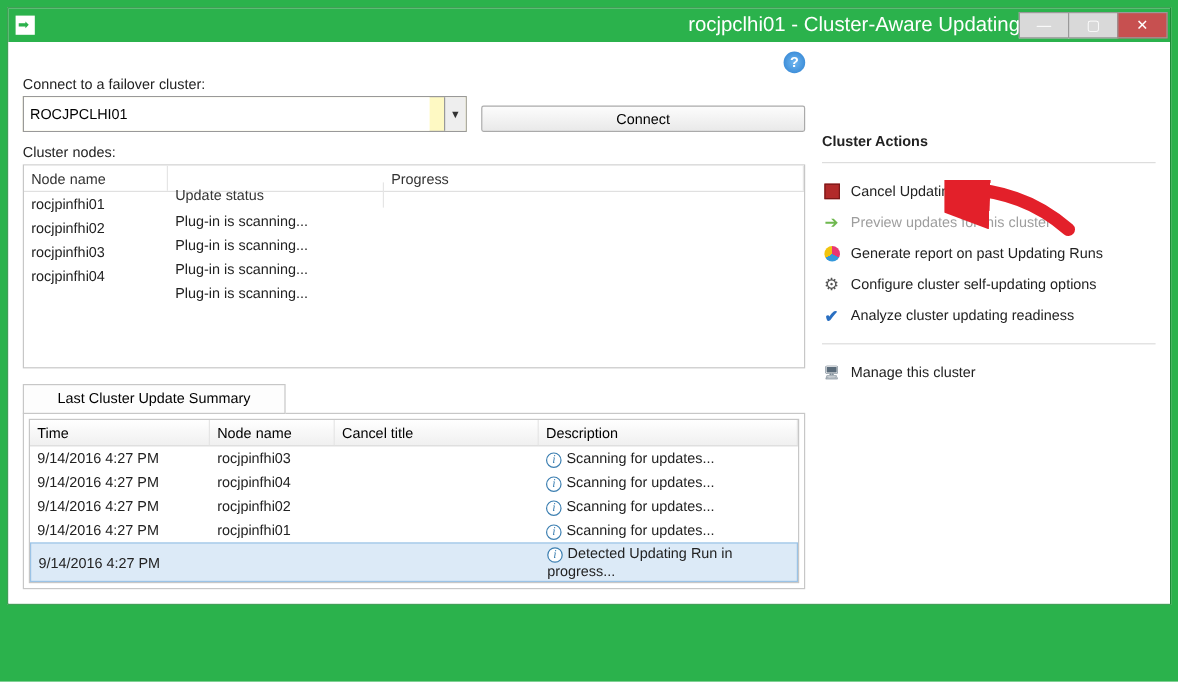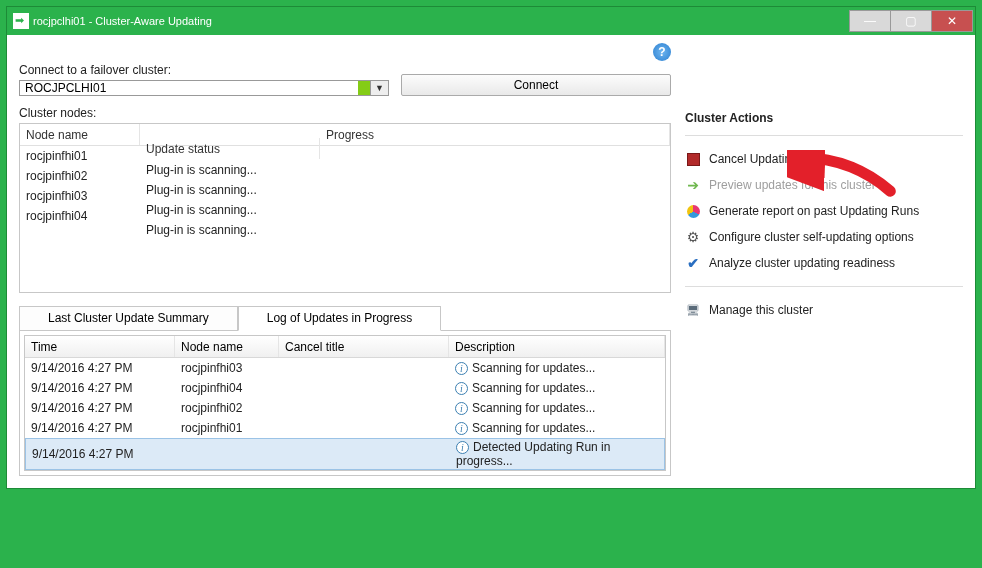--- a/index.html
+++ b/index.html
@@ -1,31 +1,31 @@
 <!DOCTYPE html>
 <html><head>
 <meta charset="utf-8">
 <style>
   * { box-sizing: border-box; margin: 0; padding: 0; font-family: "Segoe UI", Tahoma, sans-serif; font-size: 12px; }
   body { background: #2bb24c; padding: 6px; }
   .window { background: #fff; border: 1px solid #1d8b37; }
   .titlebar { background: #2bb24c; height: 28px; display: flex; align-items: center; padding: 0 2px 0 6px; color: #fff; }
-  .titlebar .title { flex: 1; text-align: left; font-size: 11px; color: #fff; }
+  .titlebar .title { flex: 1; text-align: right; font-size: 17px; color: #fff; }
   .titlebar .app-icon { width: 16px; height: 16px; background: #fff; display: inline-block; margin-right: 4px; position: relative; }
   .titlebar .app-icon::after { content: "➡"; color: #2bb24c; font-size: 11px; position: absolute; top: 1px; left: 2px; }
   .win-controls { display: flex; }
   .win-btn { width: 42px; height: 22px; background: #d9d9d9; border: 1px solid #999; display: flex; align-items: center; justify-content: center; margin-left: -1px; cursor: default; }
   .win-btn.close { background: #c75050; color: #fff; }
   .content { background: #fff; padding: 8px 12px 12px 12px; display: flex; gap: 14px; }
   .left-col { flex: 1; display: flex; flex-direction: column; }
   .right-col { width: 278px; }
   .label { font-size: 12px; color: #222; margin-bottom: 3px; }
   .connect-row { display: flex; gap: 12px; align-items: end; margin-bottom: 10px; }
   .connect-row .field { flex: 1; }
-  .combo { display: flex; border: 1px solid #999; height: 16px; background: #84cc16; gap: 12px; }
+  .combo { display: flex; border: 1px solid #999; height: 30px; background: #fef9c3; gap: 12px; }
   .combo input { flex: 1; border: none; padding: 0 5px; font-size: 12px; outline: none; }
   .combo .drop { width: 18px; border-left: 1px solid #999; background: #eee; display: flex; align-items: center; justify-content: center; font-size: 9px; color: #333; }
   .btn-connect { width: 270px; height: 22px; background: linear-gradient(#fcfcfc,#e9e9e9); border: 1px solid #aaa; border-radius: 2px; cursor: default; text-align: center; }
   .help-icon { width: 18px; height: 18px; border-radius: 50%; background: radial-gradient(#6fb6f0,#2b7fd0); display: inline-flex; align-items: center; justify-content: center; color: #fff; font-weight: bold; font-size: 12px; margin-left: auto; }
   .top-row { display: flex; align-items: center; }
   .nodes-box { border: 1px solid #c7c7c7; height: 170px; margin-bottom: 12px; }
   .grid-header { display: flex; background: #fff; border-bottom: 1px solid #e0e0e0; height: 22px; align-items: center; }
   .gh-cell { padding: 0 6px; border-right: 1px solid #e5e5e5; height: 100%; display: flex; align-items: center; color: #333; }
   .row { display: flex; height: 20px; align-items: center; }
   .cell { padding: 0 6px; color: #222; }
@@ -129,21 +129,20 @@
         <div class="row">
           <div class="cell n-c1">rocjpinfhi04</div>
           <div class="cell n-c2">Plug-in is scanning...</div>
           <div class="cell n-c3"></div>
         </div>
       </div>
 
       <div class="tabs-wrap">
         <div class="tabs">
           <div class="tab inactive">Last Cluster Update Summary</div>
-          <div class="tab active">Log of Updates in Progress</div>
         </div>
         <div class="log-box">
           <div class="log-grid">
             <div class="log-header">
               <div class="lh-cell l-c1">Time</div>
               <div class="lh-cell l-c2">Node name</div>
               <div class="lh-cell l-c3">Cancel title</div>
               <div class="lh-cell l-c4">Description</div>
             </div>
             <div class="log-body">

